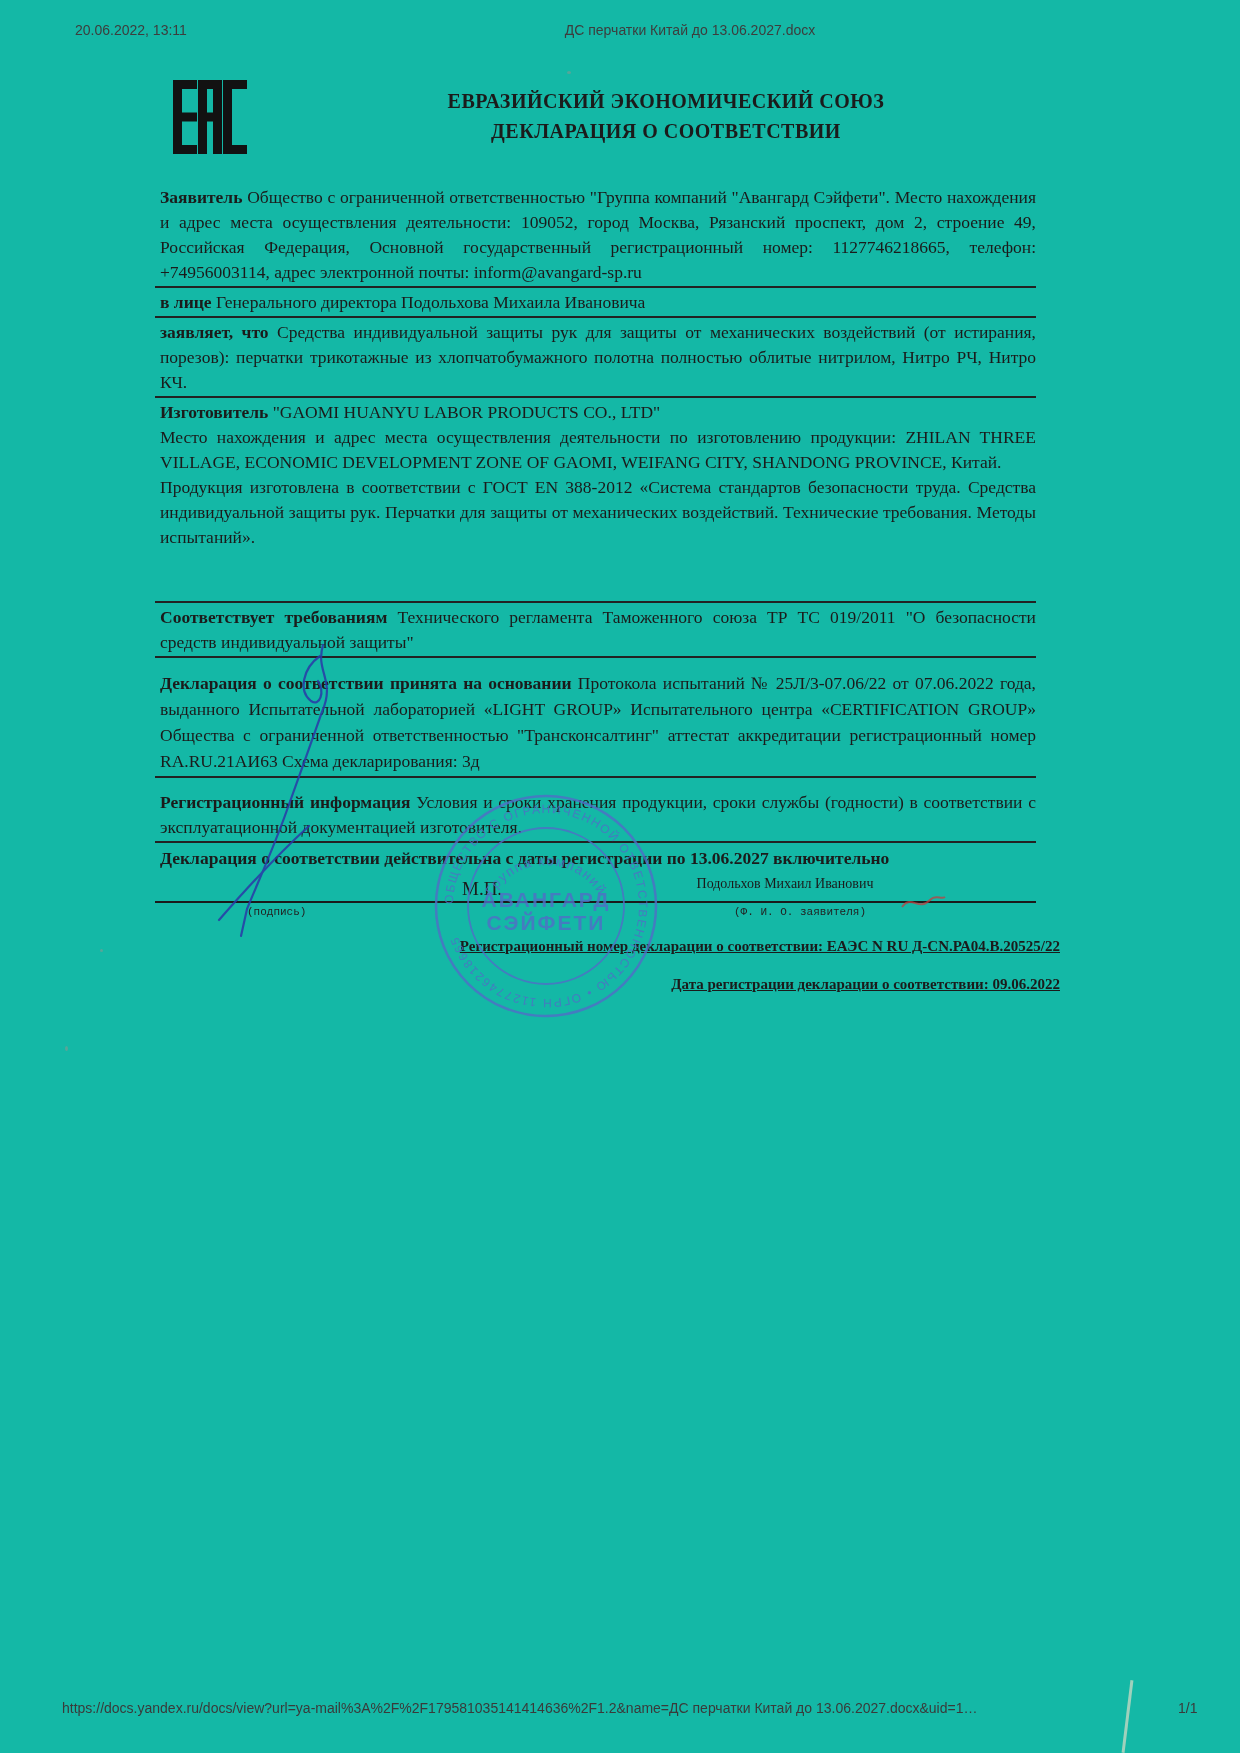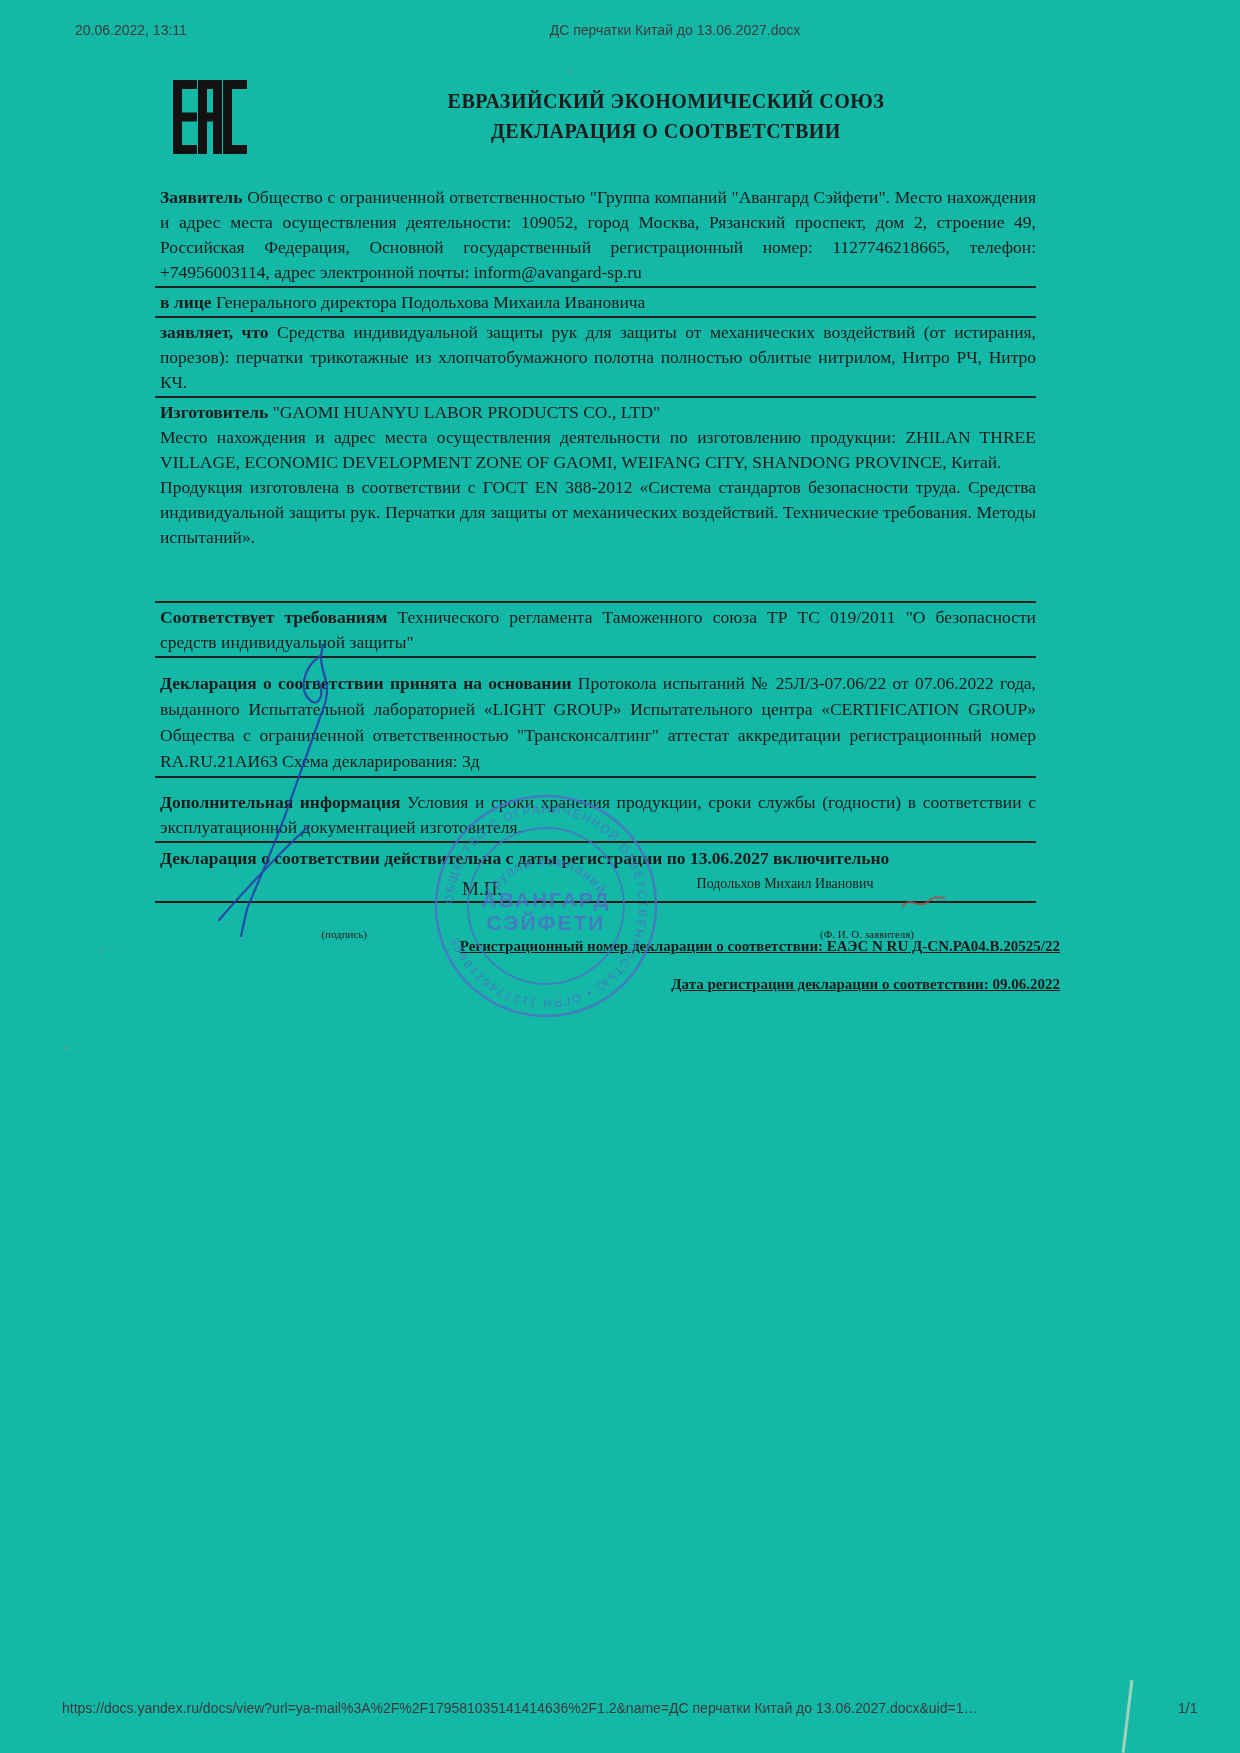--- a/index.html
+++ b/index.html
@@ -3,40 +3,40 @@
 <meta charset="utf-8">
 <style>
   html,body{margin:0;padding:0;background:#ffffff;}
   .page{
     position:relative;width:1240px;height:1753px;background:#14b8a6;
     font-family:"Liberation Serif",serif;color:#1b1b1b;overflow:hidden;
   }
   
   .ph{position:absolute;top:22px;font-family:"Liberation Sans",sans-serif;font-size:14px;color:#3d3d3d;white-space:nowrap;}
   .ph-left{left:75px;}
-  .ph-center{left:50%;transform:translateX(-50%);margin-left:55px;}
+  .ph-center{left:50%;transform:translateX(-50%);margin-left:70px;}
   .pf{position:absolute;top:1700px;font-family:"Liberation Sans",sans-serif;font-size:14px;color:#3a3a3a;white-space:nowrap;}
   .pf-url{left:62px;}
   .pf-page{left:1178px;}
   
   .eac{position:absolute;left:173px;top:80px;width:74px;height:74px;}
   
   .doc-title{position:absolute;left:336px;top:86px;width:660px;text-align:center;
     font-weight:bold;font-size:20px;line-height:30px;letter-spacing:.5px;}
   
   .para{position:absolute;left:160px;width:876px;font-size:17.5px;line-height:25px;text-align:justify;}
   .para b{font-weight:bold;}
   .nojust{text-align:left;}
   .rule{position:absolute;left:155px;width:881px;height:2px;background:#222;}
   .bold-line{font-weight:bold;}
   
   .mp{position:absolute;left:462px;top:878px;font-size:19px;}
   .sig-name{position:absolute;left:640px;top:876px;width:290px;text-align:center;font-size:14px;}
   .sig-line{position:absolute;left:155px;top:901px;width:881px;height:2px;background:#1a1a1a;}
-  .caption{position:absolute;top:928px;font-size:11px;text-align:right;color:#222;}
+  .caption{position:absolute;top:906px;font-size:11px;text-align:left;color:#222;font-family:Liberation Mono, monospace;}
   .cap-sign{left:247px;width:120px;}
   .cap-name{left:734px;width:180px;}
   .reg{position:absolute;left:160px;width:900px;font-size:15px;font-weight:bold;text-align:right;text-decoration:underline;}
   .reg1{top:938px;}
   .reg2{top:976px;}
   
   .stamp{position:absolute;left:430px;top:790px;width:232px;height:232px;opacity:.82;}
   .stamp text{fill:var(--stamp-blue);}
   .stamp circle{stroke:var(--stamp-blue);fill:none;}
   .stamp .center-t{font-family:"Liberation Sans",sans-serif;font-weight:bold;font-size:21px;letter-spacing:2px;}
@@ -115,21 +115,21 @@
   </div>
   <div class="rule" style="top:656px"></div>
 
   <div class="para" style="top:670px;line-height:26px">
     <b>Декларация о соответствии принята на основании</b>
     <span>Протокола испытаний № 25Л/3-07.06/22 от 07.06.2022 года, выданного Испытательной лабораторией «LIGHT GROUP» Испытательного центра «CERTIFICATION GROUP» Общества с ограниченной ответственностью "Трансконсалтинг" аттестат аккредитации регистрационный номер RA.RU.21АИ63 Схема декларирования: 3д</span>
   </div>
   <div class="rule" style="top:776px"></div>
 
   <div class="para" style="top:790px">
-    <b>Дополнительная информация</b>
+    <b>Регистрационный информация</b>
     <span>Условия и сроки хранения продукции, сроки службы (годности) в соответствии с эксплуатационной документацией изготовителя.</span>
   </div>
   <div class="rule" style="top:841px"></div>
 
   <div class="para bold-line nojust" style="top:846px">Декларация о соответствии действительна с даты регистрации по 13.06.2027 включительно</div>
 
   <span class="mp">М.П.</span>
   <span class="sig-name">Подольхов Михаил Иванович</span>
   <div class="sig-line"></div>
   <span class="caption cap-sign">(подпись)</span>

